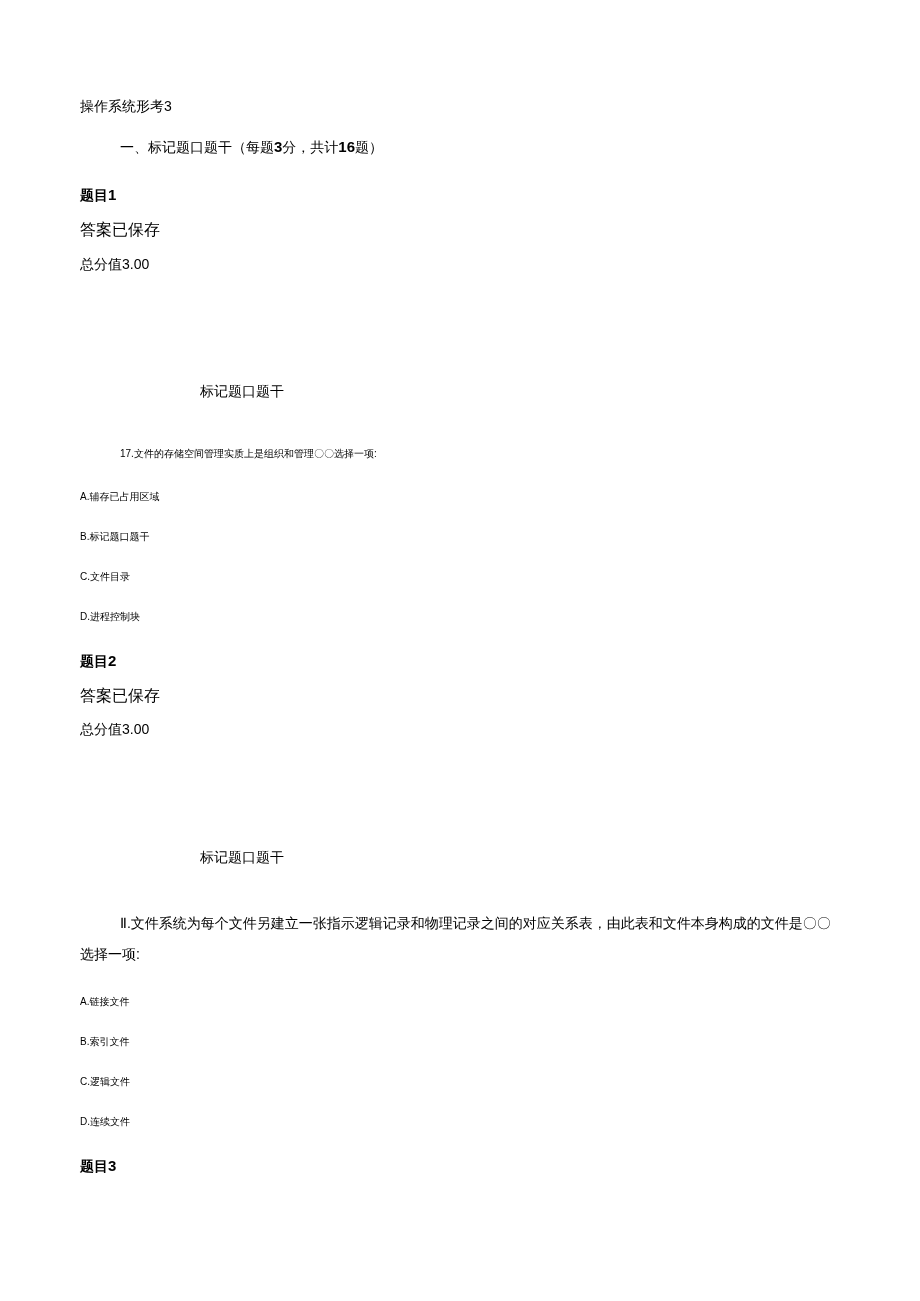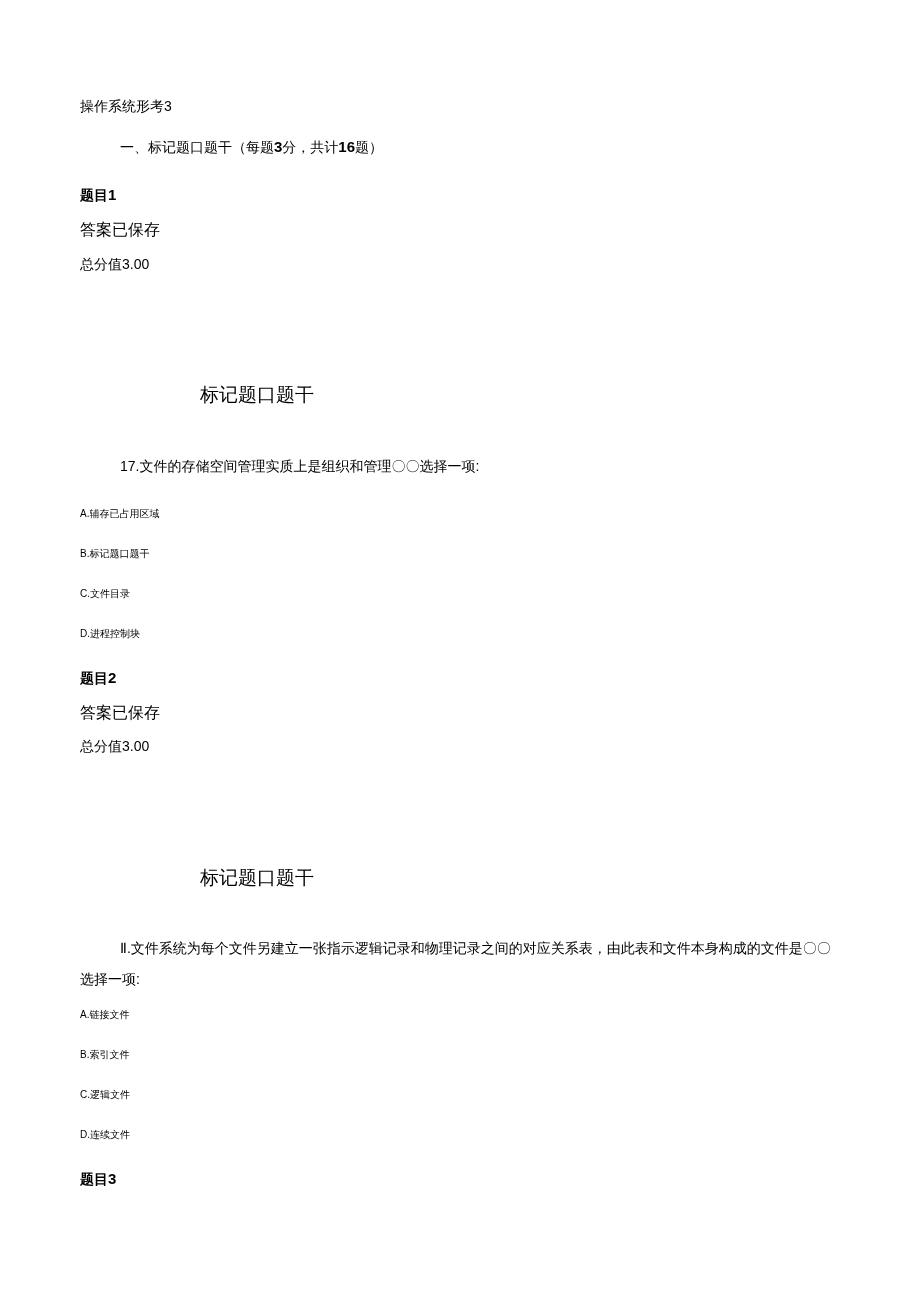--- a/index.html
+++ b/index.html
@@ -47,33 +47,33 @@
       font-size: 14px;
       margin-bottom: 10px;
     }
     .gap-large {
       height: 95px;
     }
     .gap-medium {
       height: 30px;
     }
     .marker-line {
-      font-size: 19px;
+      font-size: 14px;
       padding-left: 120px;
       margin-bottom: 10px;
     }
     .stem {
-      font-size: 14px;
+      font-size: 10px;
       margin-bottom: 24px;
       padding-left: 40px;
       line-height: 2.2;
     }
     .stem-wide {
       font-size: 14px;
-      margin-bottom: 12px;
+      margin-bottom: 24px;
       line-height: 2.2;
     }
     .option {
       font-size: 10px;
       margin-bottom: 24px;
     }
     .option:last-of-type {
       margin-bottom: 18px;
     }
   </style>

